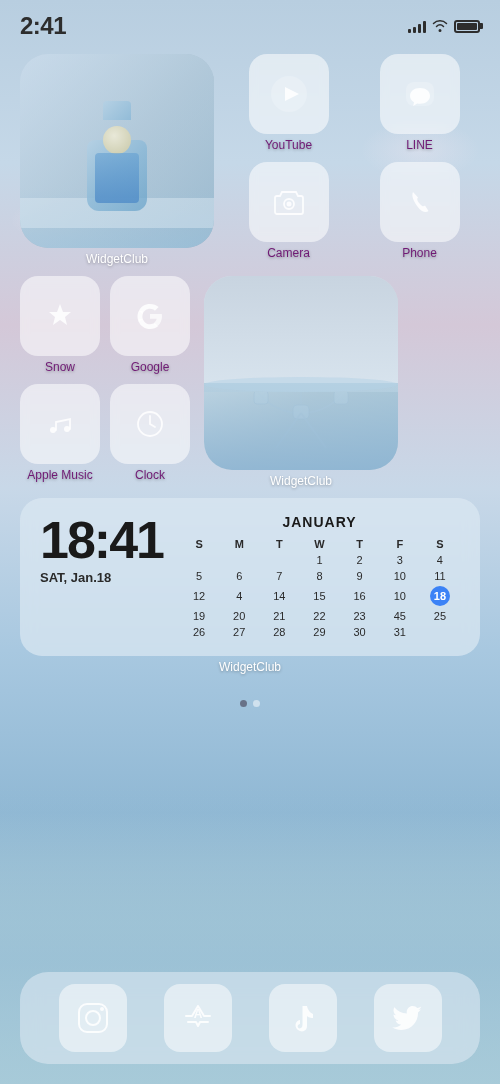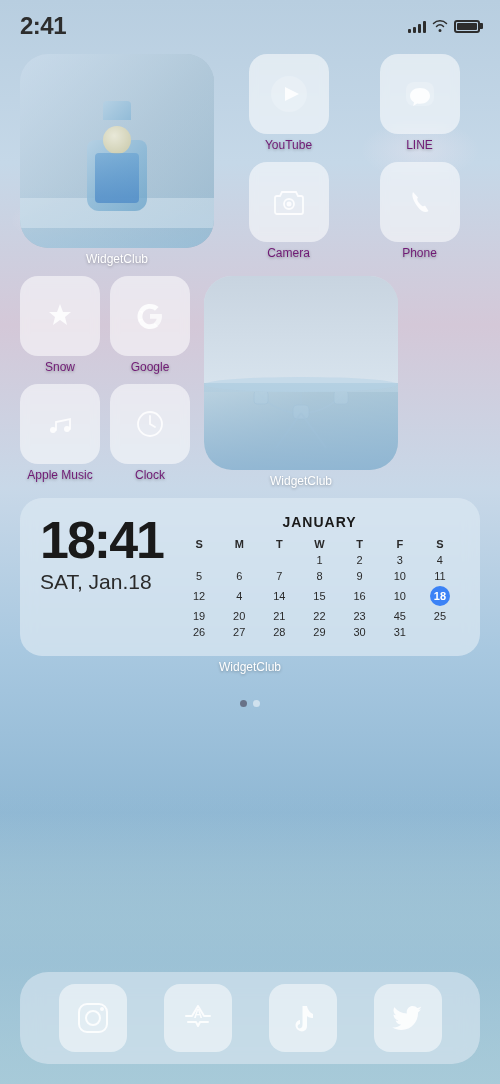--- a/index.html
+++ b/index.html
@@ -288,22 +288,22 @@
 
     .cal-clock {
       font-size: 52px;
       font-weight: 700;
       color: #1a1a1a;
       letter-spacing: -2px;
       line-height: 1;
     }
 
     .cal-date {
-      font-size: 21px;
-      font-weight: 400;
+      font-size: 13px;
+      font-weight: 700;
       color: #2a2a2a;
     }
 
     .cal-calendar {
       flex: 1;
     }
 
     .cal-month {
       font-size: 14px;
       font-weight: 700;

